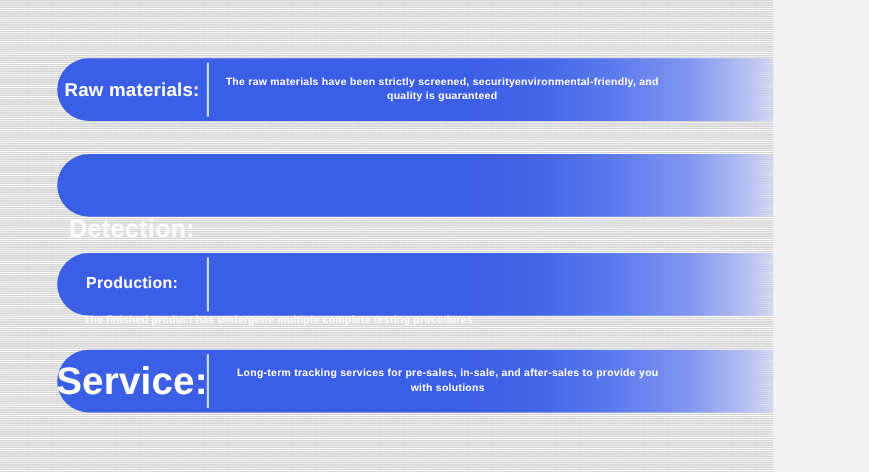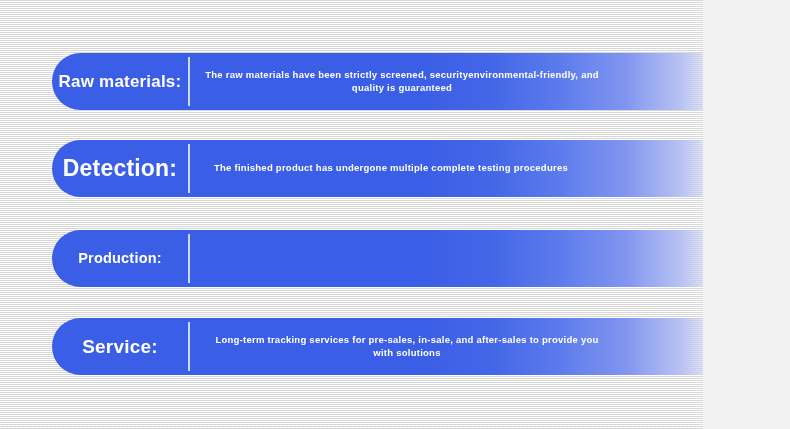--- a/index.html
+++ b/index.html
@@ -113,30 +113,30 @@
     line-height: 1.35;
     padding: 0 34px 0 14px;
     box-sizing: border-box;
   }
 
   
   #row-0 { top: 53px; }
   #row-0 .row-label { font-size: 17px; }
   #row-0 .row-text  { padding-right: 120px; }
 
-  #row-1 { top: 140px; }
+  #row-1 { top: 140px; flex-direction: column; }
   #row-1 .row-label { font-size: 23px; }
   #row-1 .row-text  { justify-content: flex-start; padding-left: 24px; text-align: right; }
 
   #row-2 { top: 230px; }
   #row-2 .row-label { font-size: 14.5px; }
   #row-2 .row-text  { justify-content: flex-start; padding-left: 24px; }
 
   #row-3 { top: 318px; }
-  #row-3 .row-label { font-size: 19px; }
+  #row-3 .row-label { font-size: 35px; }
   #row-3 .row-text  { padding-right: 110px; }
 </style>
 </head>
 <body>
 
 <div id="page">
 
   <div id="texture"></div>
 
   <div id="rows">

